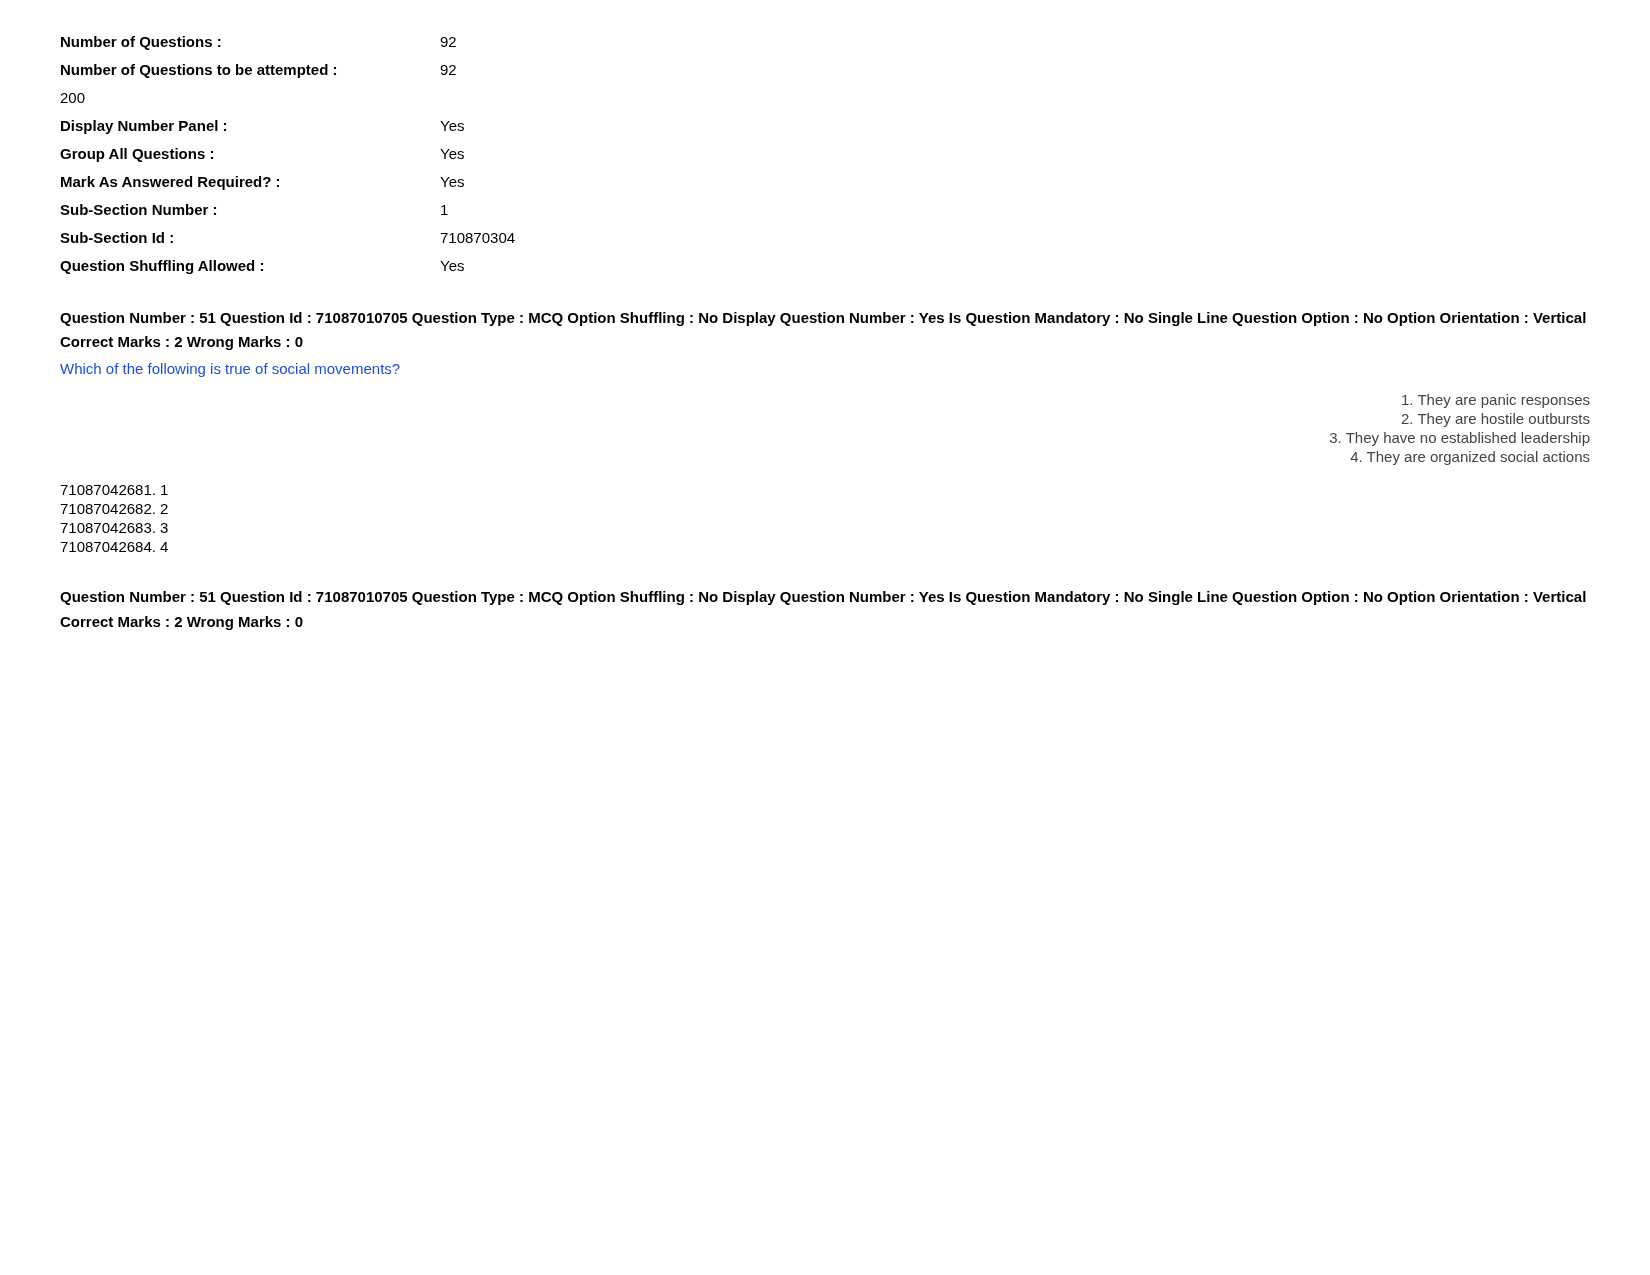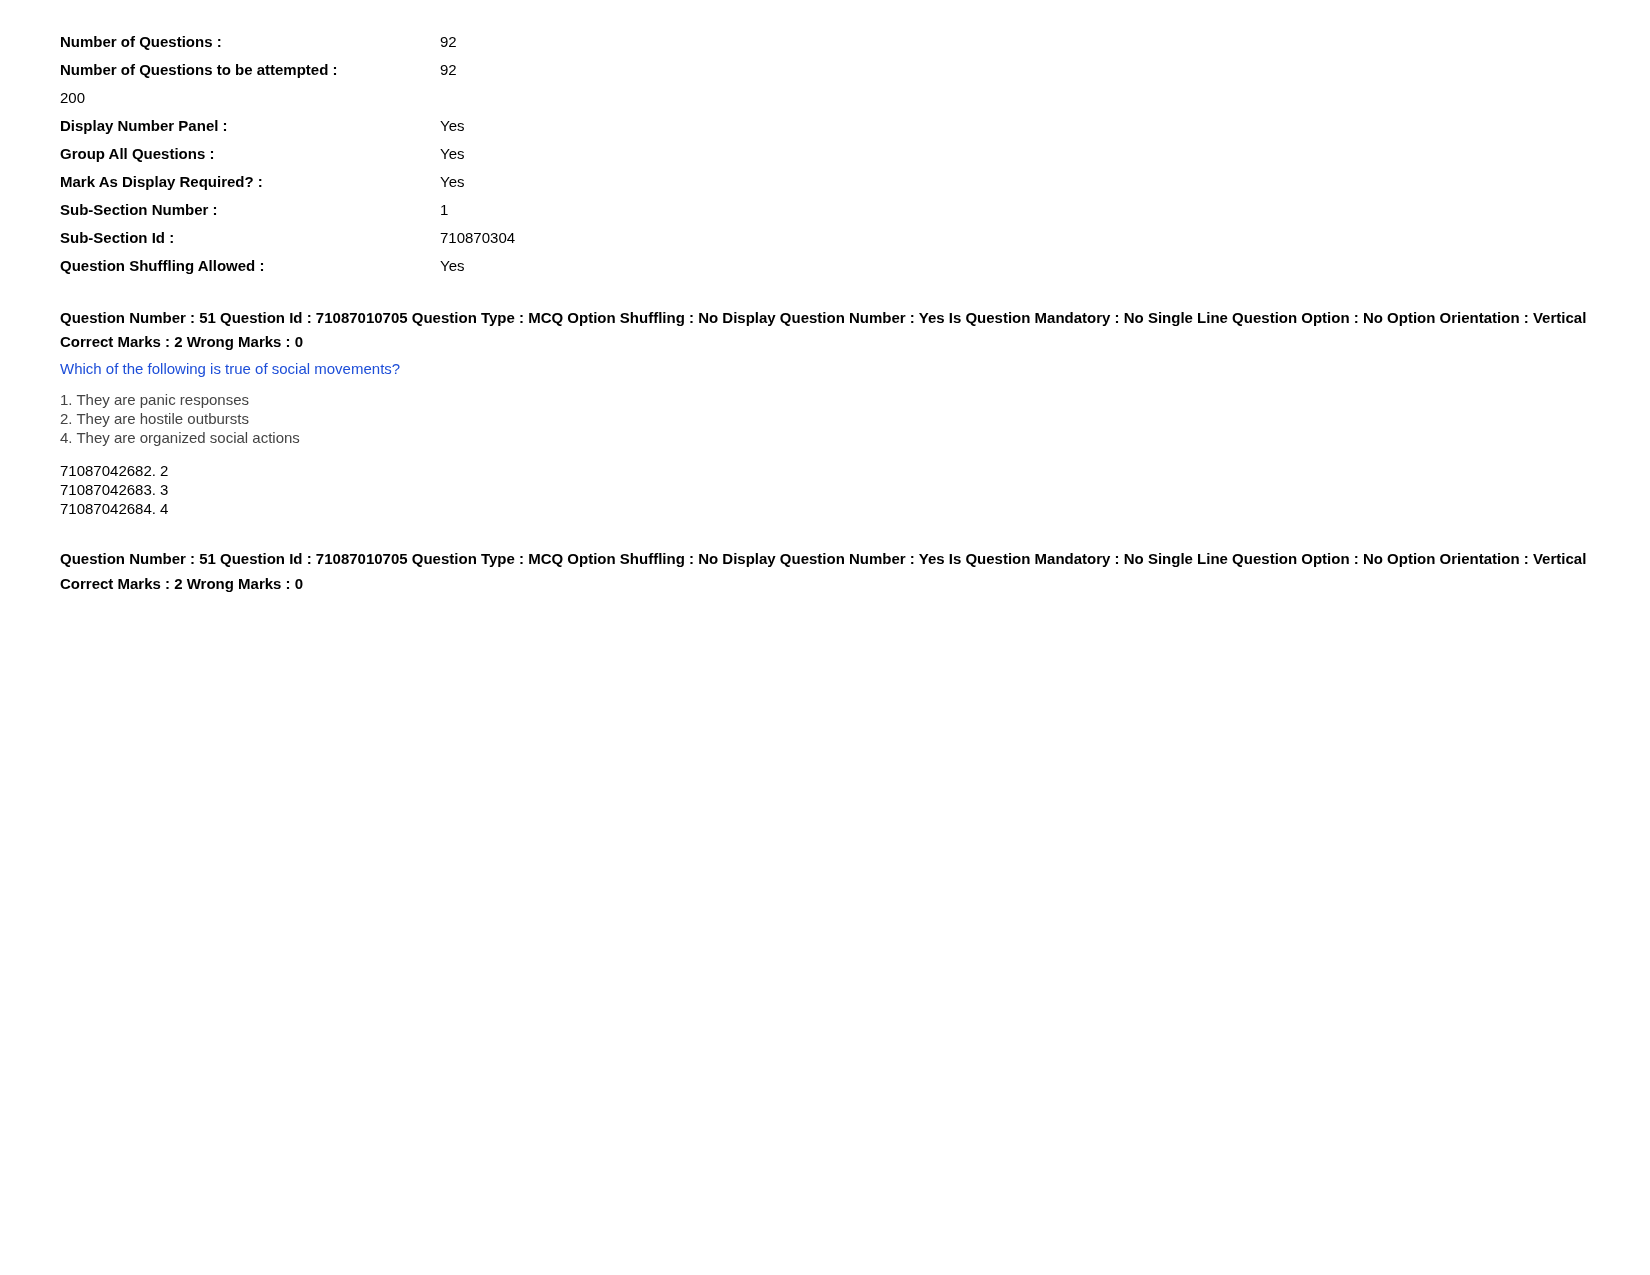--- a/index.html
+++ b/index.html
@@ -44,20 +44,21 @@
     }
     .question-text {
       font-size: 15px;
       color: #1d4ed8;
       margin-bottom: 14px;
     }
     .options-list {
       list-style: none;
       margin-bottom: 16px;
       color: #444444;
+      text-align: right;
     }
     .options-list li {
       margin-bottom: 2px;
       font-size: 15px;
     }
     .options-heading {
       font-weight: bold;
       font-size: 15px;
       margin-bottom: 4px;
     }
@@ -91,21 +92,21 @@
     </div>
     <div class="info-row">
       <span class="info-label">Display Number Panel :</span>
       <span class="info-value">Yes</span>
     </div>
     <div class="info-row">
       <span class="info-label">Group All Questions :</span>
       <span class="info-value">Yes</span>
     </div>
     <div class="info-row">
-      <span class="info-label">Mark As Display Required? :</span>
+      <span class="info-label">Mark As Answered Required? :</span>
       <span class="info-value">Yes</span>
     </div>
     <div class="info-row">
       <span class="info-label">Sub-Section Number :</span>
       <span class="info-value">1</span>
     </div>
     <div class="info-row">
       <span class="info-label">Sub-Section Id :</span>
       <span class="info-value">710870304</span>
     </div>
@@ -115,23 +116,25 @@
     </div>
   </div>
 
 <div class="question-block">
   <p class="question-header">Question Number : 51 Question Id : 71087010705 Question Type : MCQ Option Shuffling : No Display Question Number : Yes Is Question Mandatory : No Single Line Question Option : No Option Orientation : Vertical</p>
   <p class="correct-marks">Correct Marks : 2 Wrong Marks : 0</p>
   <p class="question-text">Which of the following is true of social movements?</p>
   <ul class="options-list">
   <li>1. They are panic responses</li>
       <li>2. They are hostile outbursts</li>
+      <li>3. They have no established leadership</li>
       <li>4. They are organized  social actions</li>
     </ul>
   <div>
+  <p class="options-ids">71087042681. 1</p>
       <p class="options-ids">71087042682. 2</p>
       <p class="options-ids">71087042683. 3</p>
       <p class="options-ids">71087042684. 4</p>
     </div>
 </div>
 
 <div class="question-block question-block-2">
   <p class="question-header">Question Number : 51 Question Id : 71087010705 Question Type : MCQ Option Shuffling : No Display Question Number : Yes Is Question Mandatory : No Single Line Question Option : No Option Orientation : Vertical</p>
   <p class="correct-marks">Correct Marks : 2 Wrong Marks : 0</p>
 </div>

